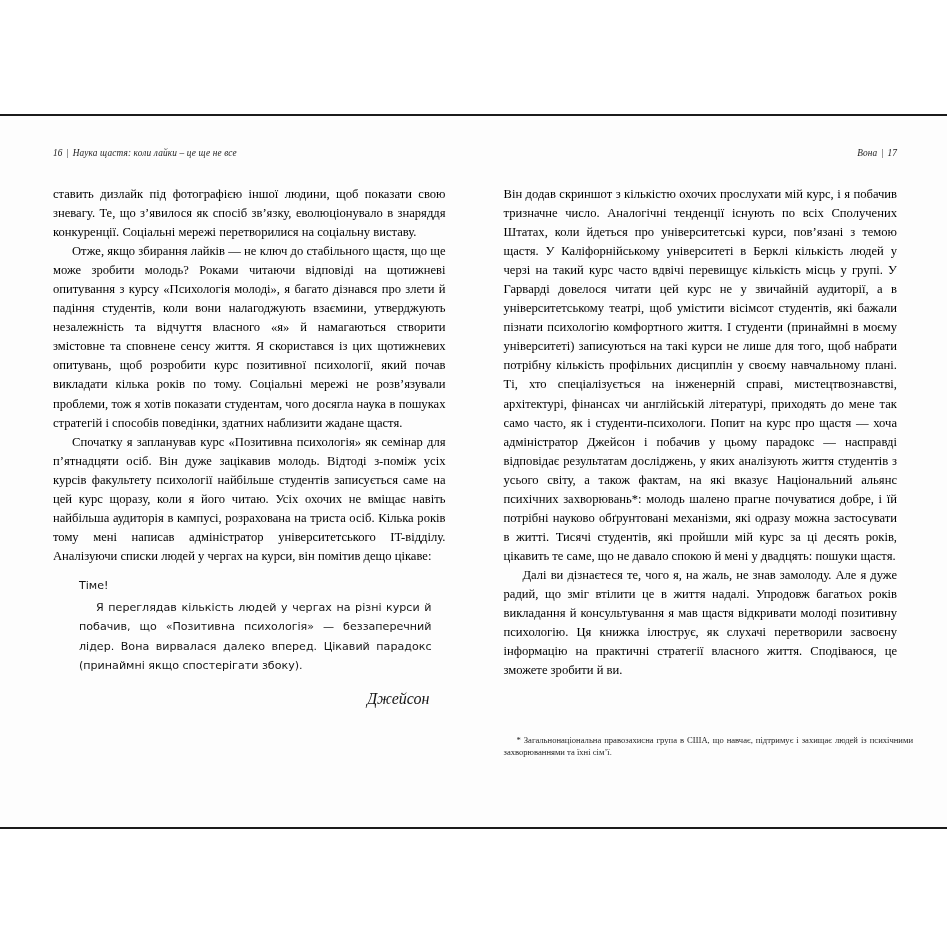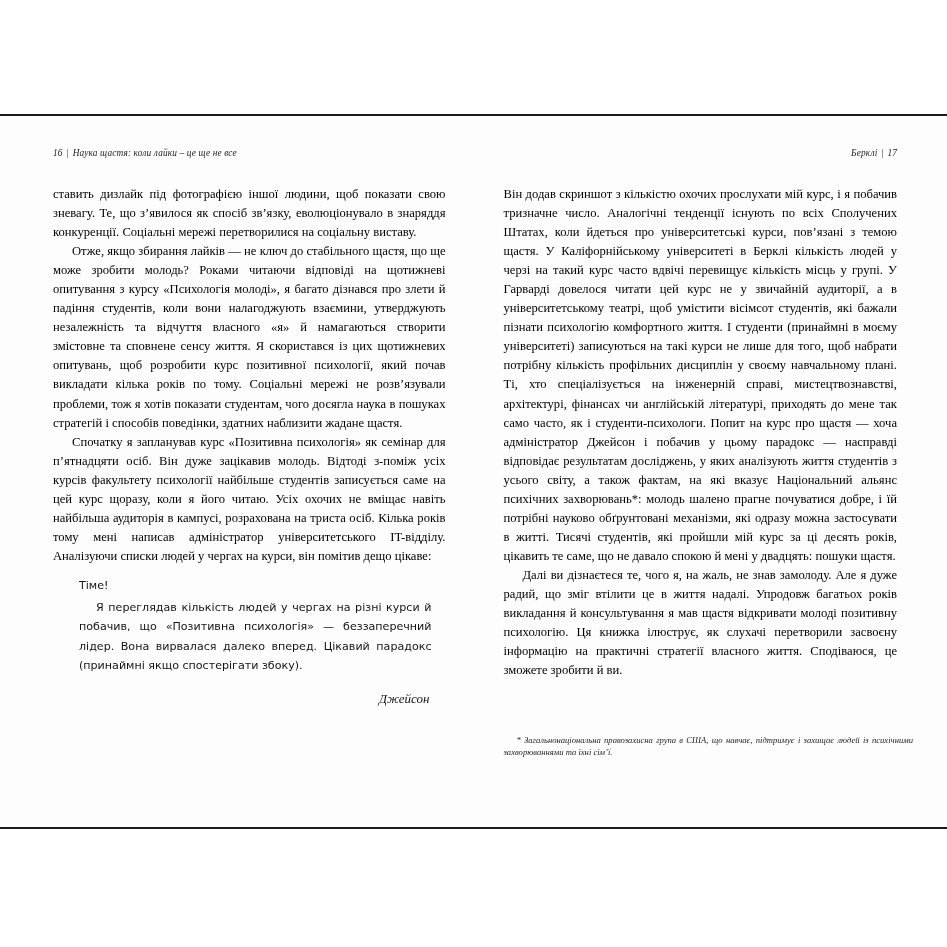--- a/index.html
+++ b/index.html
@@ -102,30 +102,29 @@
     margin-bottom: 2px;
   }
   .quote-block p.q-body {
     text-indent: 17px;
   }
   .quote-sign {
     margin-top: 13px;
     text-align: right;
     font-family: "Liberation Serif", "DejaVu Serif", serif;
     font-style: italic;
-    font-size: 13px;
+    font-size: 16px;
     padding-right: 2px;
   }
 
   .footnote {
     position: absolute;
     left: 30px;
     right: 34px;
     bottom: 68px;
-    font-style: italic;
   }
   .footnote p {
     margin: 0;
     font-size: 8.6px;
     line-height: 12.6px;
     text-align: justify;
     text-indent: 13px;
     color: #1c1c1c;
   }
 </style>
@@ -155,21 +154,21 @@
           <p class="q-body">Я переглядав кількість людей у чергах на різні курси й побачив, що «Позитивна психологія» — беззаперечний лідер. Вона вирвалася далеко вперед. Цікавий парадокс (принаймні якщо спостерігати збоку).</p>
           <div class="quote-sign">Джейсон</div>
         </div>
       </div>
 
     </div>
 
     <div class="page right">
 
       <div class="runhead right-head">
-        <span>Берклі</span><span class="sep">|</span><span class="folio">17</span>
+        <span>Вона</span><span class="sep">|</span><span class="folio">17</span>
       </div>
 
       <div class="body-col">
         <p class="para first">Він додав скриншот з кількістю охочих прослухати мій курс, і я побачив тризначне число. Аналогічні тенденції існують по всіх Сполучених Штатах, коли йдеться про університетські курси, пов’язані з темою щастя. У Каліфорнійському університеті в Берклі кількість людей у черзі на такий курс часто вдвічі перевищує кількість місць у групі. У Гарварді довелося читати цей курс не у звичайній аудиторії, а в університетському театрі, щоб умістити вісімсот студентів, які бажали пізнати психологію комфортного життя. І студенти (принаймні в моєму університеті) записуються на такі курси не лише для того, щоб набрати потрібну кількість профільних дисциплін у своєму навчальному плані. Ті, хто спеціалізується на інженерній справі, мистецтвознавстві, архітектурі, фінансах чи англійській літературі, приходять до мене так само часто, як і студенти-психологи. Попит на курс про щастя — хоча адміністратор Джейсон і побачив у цьому парадокс — насправді відповідає результатам досліджень, у яких аналізують життя студентів з усього світу, а також фактам, на які вказує Національний альянс психічних захворювань*: молодь шалено прагне почуватися добре, і їй потрібні науково обґрунтовані механізми, які одразу можна застосувати в житті. Тисячі студентів, які пройшли мій курс за ці десять років, цікавить те саме, що не давало спокою й мені у двадцять: пошуки щастя.</p>
         <p class="para">Далі ви дізнаєтеся те, чого я, на жаль, не знав замолоду. Але я дуже радий, що зміг втілити це в життя надалі. Упродовж багатьох років викладання й консультування я мав щастя відкривати молоді позитивну психологію. Ця книжка ілюструє, як слухачі перетворили засвоєну інформацію на практичні стратегії власного життя. Сподіваюся, це зможете зробити й ви.</p>
       </div>
 
       <div class="footnote">
         <p>* Загальнонаціональна правозахисна група в США, що навчає, підтримує і захищає людей із психічними захворюваннями та їхні сім’ї.</p>
       </div>

